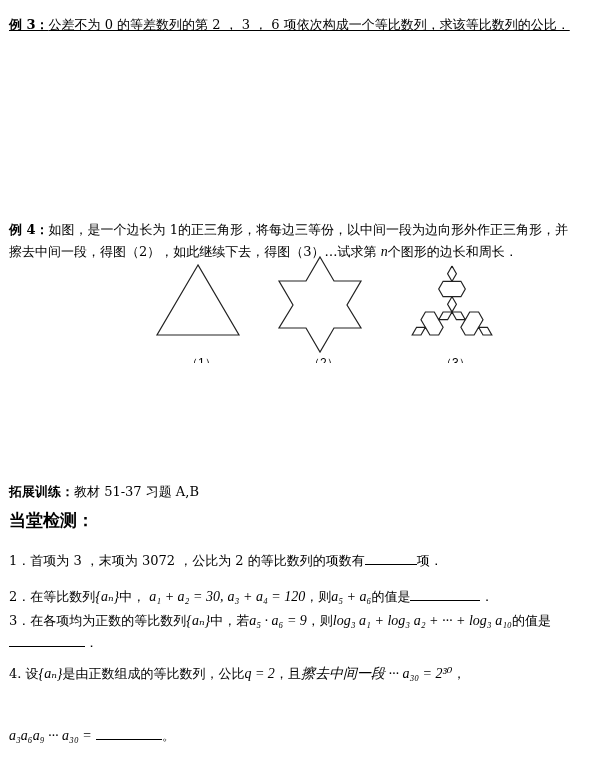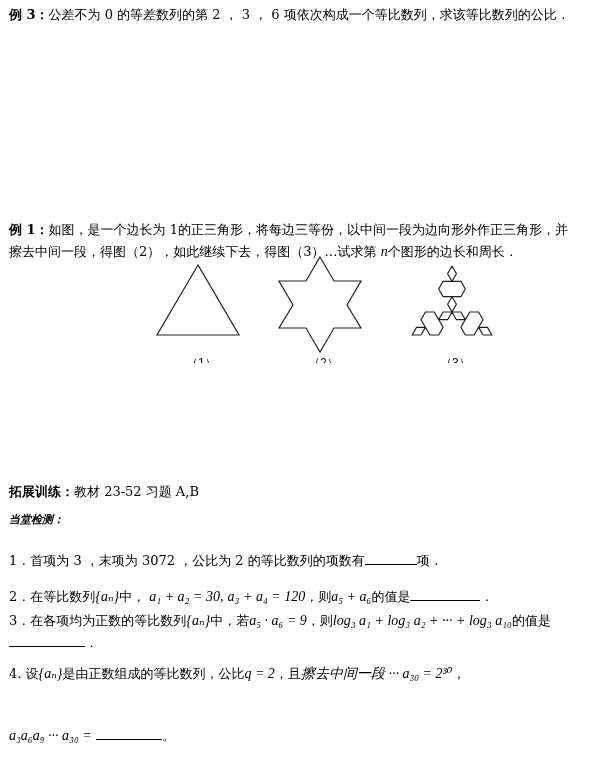--- a/index.html
+++ b/index.html
@@ -3,48 +3,48 @@
 <meta charset="utf-8">
 <style>
   html,body{margin:0;padding:0;background:#fff;}
   body{width:614px;height:771px;position:relative;overflow:hidden;font-family:"DejaVu Serif","Liberation Serif",serif;color:#000;font-size:13px;}
   .line{position:absolute;left:9px;white-space:nowrap;font-size:13px;line-height:16px;}
   .b{font-weight:bold;}
   .it{font-style:italic;font-family:"Liberation Serif","DejaVu Serif",serif;font-size:14px;}
   .blank{display:inline-block;border-bottom:1px solid #000;height:12px;vertical-align:baseline;}
   .fig{position:absolute;}
   .cap{position:absolute;font-size:12px;font-family:"Liberation Sans",sans-serif;}
-  .h2{font-size:11px;font-weight:bold;font-style:italic;}
+  .h2{font-size:17px;font-weight:bold;}
 </style>
 </head>
 <body>
 
-<div class="line" style="top:7px;">
+<div class="line" style="top:17px;text-decoration:underline;">
   <span class="b">例 3：</span><span>公差不为 0 的等差数列的第 2 ， 3 ， 6 项依次构成一个等比数列，求该等比数列的公比．</span>
 </div>
 
 <div class="line" style="top:222px;">
-  <span class="b">例 1：</span><span>如图，是一个边长为 1的正三角形，将每边三等份，以中间一段为边向形外作正三角形，并</span>
+  <span class="b">例 4：</span><span>如图，是一个边长为 1的正三角形，将每边三等份，以中间一段为边向形外作正三角形，并</span>
 </div>
 <div class="line" style="top:244px;">
   <span>擦去中间一段，得图（2），如此继续下去，得图（3）…试求第 </span><span class="it">n</span><span>个图形的边长和周长．</span>
 </div>
 
 <svg class="fig" style="left:140px;top:250px;" width="380" height="120" viewBox="140 250 380 120">
   <polygon points="198,265 157,335 239,335" fill="none" stroke="#222" stroke-width="1.2"></polygon>
   <polygon points="320,257 334,281 361,281 347,305 361,328 334,328 320,352 306,328 279,328 293,305 279,281 306,281" fill="none" stroke="#222" stroke-width="1.2"></polygon>
   <polyline fill="none" stroke="#222" stroke-width="1.2" id="koch" points="452.0,266.0 447.6,273.7 452.0,281.3 443.1,281.3 438.7,289.0 443.1,296.7 452.0,296.7 447.6,304.3 452.0,312.0 443.1,312.0 438.7,319.7 434.3,312.0 425.4,312.0 421.0,319.7 425.4,327.3 416.6,327.3 412.2,335.0 421.0,335.0 425.4,327.3 429.9,335.0 438.7,335.0 443.1,327.3 438.7,319.7 447.6,319.7 452.0,312.0 456.4,319.7 465.3,319.7 460.9,327.3 465.3,335.0 474.1,335.0 478.6,327.3 483.0,335.0 491.8,335.0 487.4,327.3 478.6,327.3 483.0,319.7 478.6,312.0 469.7,312.0 465.3,319.7 460.9,312.0 452.0,312.0 456.4,304.3 452.0,296.7 460.9,296.7 465.3,289.0 460.9,281.3 452.0,281.3 456.4,273.7 452.0,266.0"></polyline>
 </svg>
 <div class="cap" style="left:186px;top:355px;">（1）</div>
 <div class="cap" style="left:308px;top:355px;">（2）</div>
 <div class="cap" style="left:440px;top:355px;">（3）</div>
 <div style="position:absolute;left:0;top:363px;width:614px;height:12px;background:#fff;"></div>
 
 <div class="line" style="top:484px;">
-  <span class="b">拓展训练：</span><span>教材 23-52 习题 A,B</span>
+  <span class="b">拓展训练：</span><span>教材 51-37 习题 A,B</span>
 </div>
 
 <div class="line h2" style="top:512px;">当堂检测：</div>
 
 <div class="line" style="top:552px;text-align:center;">
   <span>1．首项为 3 ，末项为 3072 ，公比为 2 的等比数列的项数有</span><span class="blank" style="width:52px;"></span><span>项．</span>
 </div>
 
 <div class="line" style="top:588px;">
   <span>2．在等比数列</span><span class="it">{aₙ}</span><span>中，</span>

